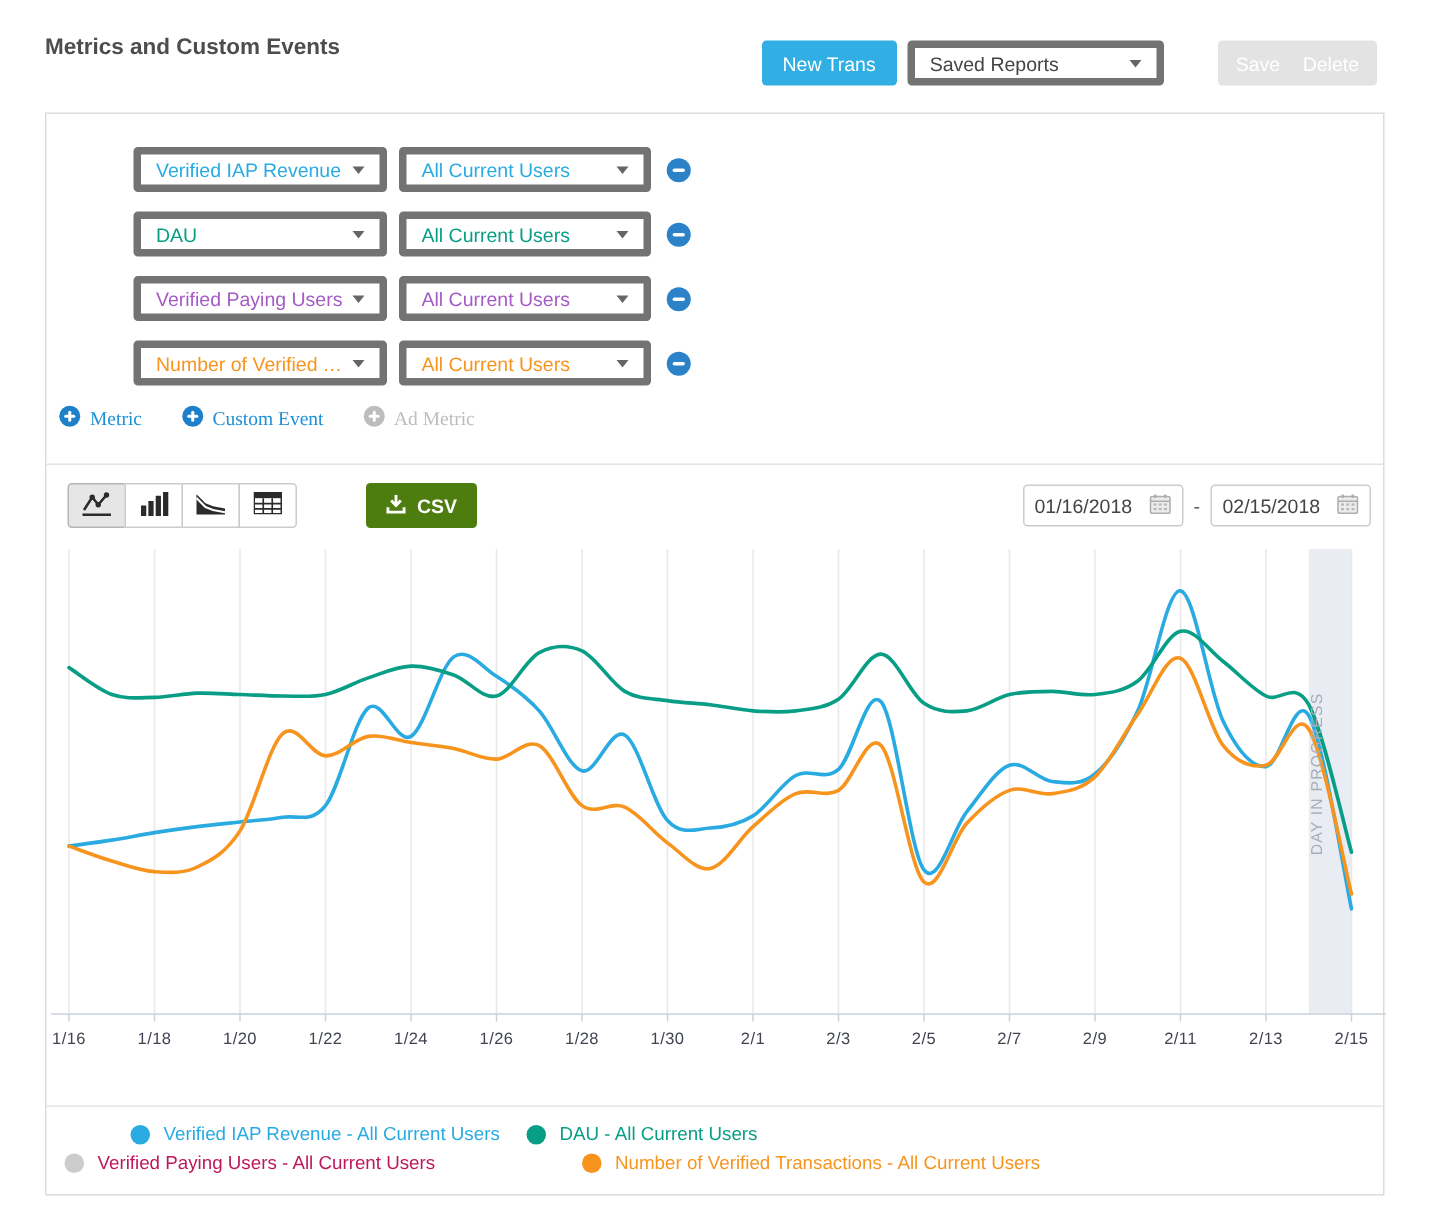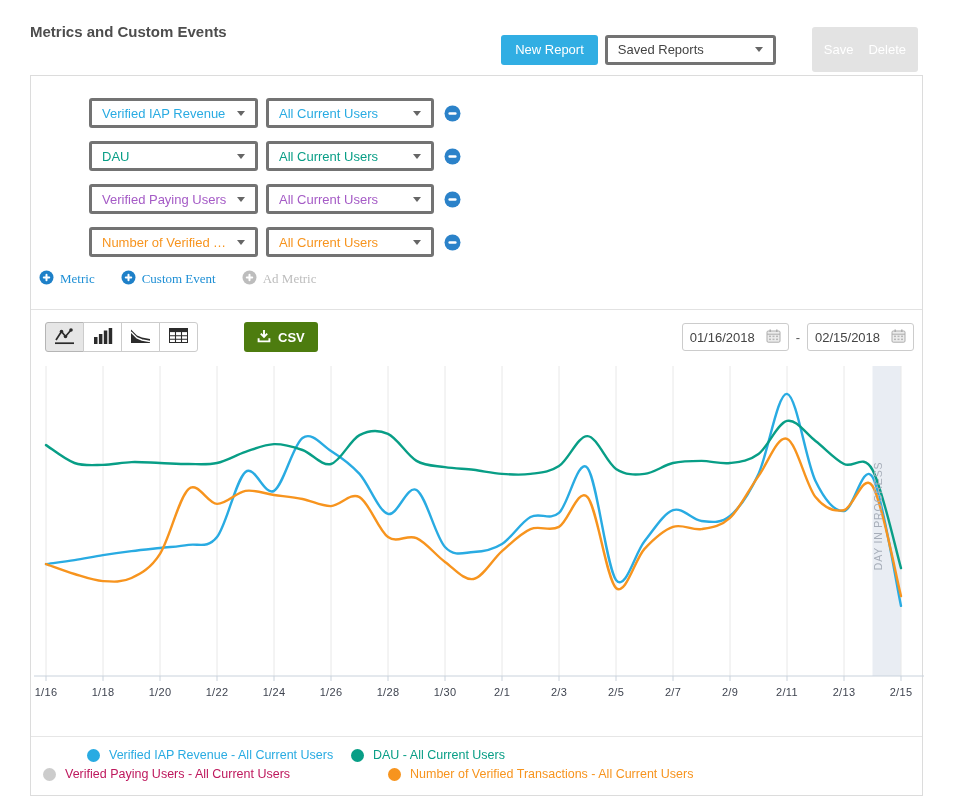--- a/index.html
+++ b/index.html
@@ -4,24 +4,24 @@
 <style>
   * { box-sizing: border-box; }
   html,body { margin:0; padding:0; background:#fff; }
   body { width:953px; height:811px; font-family:"Liberation Sans", sans-serif; position:relative; overflow:hidden; }
 
   
   .topbar { position:relative; height:75px; }
   .page-title { position:absolute; left:30px; top:23px; font-size:15px; font-weight:bold; color:#4d4d4d; }
   .topbar-controls { position:absolute; right:35px; top:27px; display:flex; align-items:center; }
   .btn-new { background:#31AEE3; color:#fff; border:none; border-radius:3px; height:30px; padding:0 14px; font-size:13px; font-family:inherit; cursor:pointer; }
-  .select { height:30px; border:3px solid #737373; border-radius:3px; background:#fff; display:flex; align-items:center; justify-content:space-between; padding:0 10px; font-size:13px; color:#444; cursor:pointer; }
+  .select { height:30px; border:5px solid #737373; border-radius:3px; background:#fff; display:flex; align-items:center; justify-content:space-between; padding:0 10px; font-size:13px; color:#444; cursor:pointer; }
   .select-saved { width:171px; margin-left:7px; }
   .caret { width:0; height:0; border-left:4px solid transparent; border-right:4px solid transparent; border-top:5px solid #666; flex:0 0 auto; margin-left:6px; }
-  .btn-disabled-group { background:#E3E3E3; border-radius:3px; height:45px; display:flex; align-items:center; gap:15px; padding:0 12px; margin-left:36px; color:#fff; font-size:13px; }
+  .btn-disabled-group { background:#E3E3E3; border-radius:3px; height:30px; display:flex; align-items:center; gap:15px; padding:0 12px; margin-left:36px; color:#fff; font-size:13px; }
   .btn-disabled-group span { cursor:default; }
 
   
   .card { margin-left:30px; width:893px; border:1px solid #DCDCDC; background:#fff; }
 
   
   .config { padding:21px 10px 20px 8px; }
   .metric-row { display:flex; align-items:center; margin-left:50px; margin-bottom:11px; height:32px; }
   .metric-select { width:169px; }
   .segment-select { width:168px; margin-left:8px; }
@@ -54,21 +54,21 @@
   .legend-item.li1 { width:240px; }
   .legend-item.li2 { width:345px; }
   .legend-dot { width:13px; height:13px; border-radius:50%; flex:0 0 auto; }
 </style>
 </head>
 <body>
 
 <div class="topbar">
   <div class="page-title">Metrics and Custom Events</div>
   <div class="topbar-controls">
-    <button class="btn-new">New Report</button>
+    <button class="btn-new">New Trans</button>
     <div class="select select-saved">
       <span class="lbl">Saved Reports</span>
       <span class="caret"></span>
     </div>
     <div class="btn-disabled-group">
       <span>Save</span>
       <span>Delete</span>
     </div>
   </div>
 </div>

